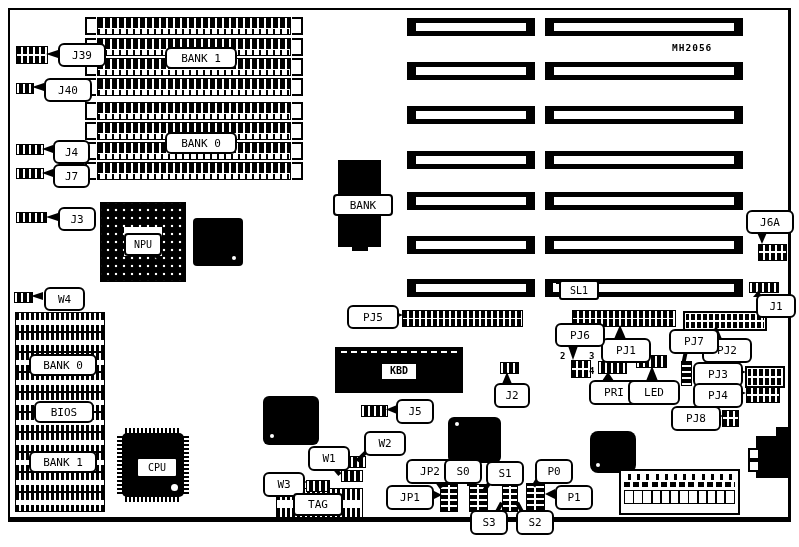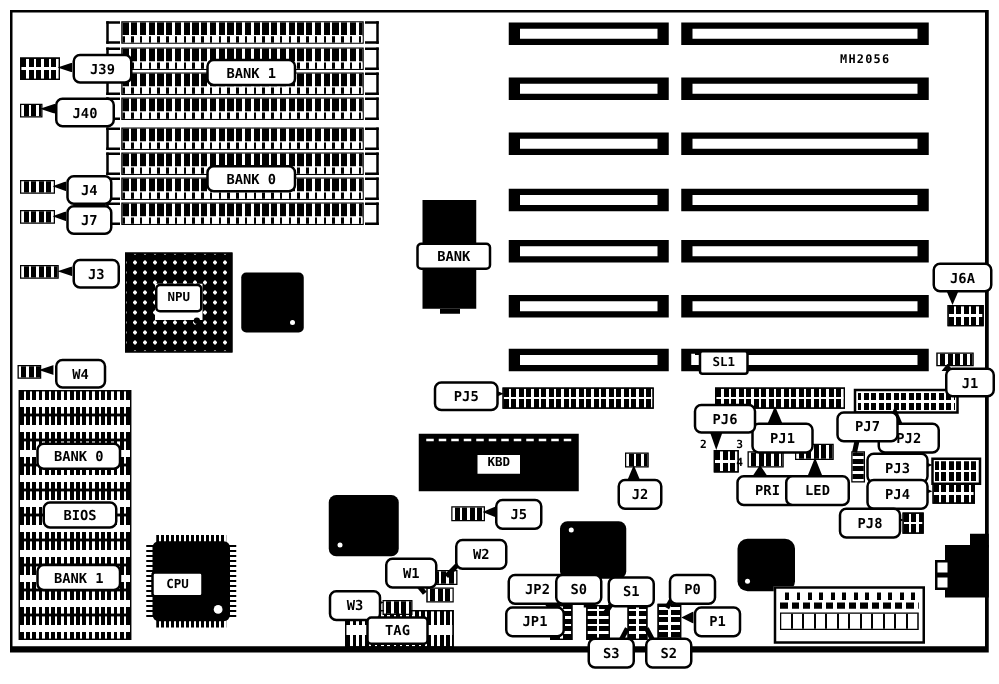--- a/index.html
+++ b/index.html
@@ -2,21 +2,21 @@
 <html><head>
 <meta charset="utf-8">
 <style>
   html,body{margin:0;padding:0;background:#fff}
   .stage{position:relative;width:799px;height:547px;background:#fff;overflow:hidden;
          font-family:"DejaVu Sans Mono",monospace;color:#000}
   .outline{position:absolute;left:8px;top:8px;width:778px;height:507px;
            border:2px solid #000;border-right-width:3px;border-bottom-width:5px;z-index:0}
   
   .co{position:absolute;background:#fff;border:2px solid #000;border-radius:6px;
-      font-weight:bold;font-size:11px;line-height:15px;text-align:center;z-index:6;
+      font-weight:normal;font-size:11px;line-height:15px;text-align:center;z-index:6;
       display:flex;align-items:center;justify-content:center;padding:0 2px;white-space:nowrap}
   .co.sm{font-size:10px;border-radius:4px}
   
   .jmp{position:absolute;border:1px solid #000;z-index:2;
        background:repeating-linear-gradient(90deg,#fff 0 2px,#000 2px 6px)}
   .vjmp{position:absolute;border:1px solid #000;z-index:2;
        background:repeating-linear-gradient(0deg,#fff 0 2px,#000 2px 6px)}
   
   .blk{position:absolute;border:1px solid #000;z-index:2;background:
        linear-gradient(0deg,transparent calc(50% - 1px),#fff calc(50% - 1px) calc(50% + 1px),transparent calc(50% + 1px)),
@@ -51,21 +51,21 @@
   .tri-r{clip-path:polygon(0 0,100% 50%,0 100%)}
   .tri-l{clip-path:polygon(100% 0,0 50%,100% 100%)}
   .tri-u{clip-path:polygon(0 100%,50% 0,100% 100%)}
   .tri-d{clip-path:polygon(0 0,100% 0,50% 100%)}
   .num{position:absolute;font-size:9px;font-weight:bold;z-index:6;line-height:9px}
   .txt{position:absolute;font-weight:bold;z-index:3}
   .lblp{position:absolute;background:#fff;font-weight:bold;text-align:center;z-index:3;
         font-size:10px;line-height:14px}
   .npu{position:absolute;border:1px solid #000;z-index:1;
        background:radial-gradient(#fff 1.3px,transparent 1.6px) ,#000;background-size:8px 8px;background-position:3px 3px;background-color:#000}
-  .npu-core{position:absolute;background:#fff;z-index:2;display:flex;align-items:flex-start;justify-content:center}
+  .npu-core{position:absolute;background:#fff;z-index:2;display:flex;align-items:flex-end;justify-content:center}
   .fr{position:absolute;z-index:1}
   .frh{background:repeating-linear-gradient(90deg,#000 0 2px,transparent 2px 4px)}
   .frv{background:repeating-linear-gradient(0deg,#000 0 2px,transparent 2px 4px)}
   .pwr{position:absolute;border:2px solid #000;background:#fff;z-index:2}
   .pwr .r1{position:absolute;left:4px;right:4px;top:3px;height:6px;
            background:repeating-linear-gradient(90deg,transparent 0 3px,#000 3px 6px,transparent 6px 9.2px)}
   .pwr .r2{position:absolute;left:3px;right:3px;top:11px;height:5px;
            background:repeating-linear-gradient(90deg,#000 0 6px,transparent 6px 9.2px)}
   .pwr .r3{position:absolute;left:3px;right:3px;top:19px;height:12px;border:1px solid #000;
            background:repeating-linear-gradient(90deg,transparent 0 7.5px,#000 7.5px 9.2px)}
@@ -304,21 +304,21 @@
   <div class="st" style="left:334px;top:464px;width:4px;height:12px;transform:rotate(-40deg)"></div>
   <div class="jmp" style="left:341px;top:470px;width:20px;height:10px"></div>
   <div class="co" style="left:263px;top:472px;width:34px;height:21px">W3</div>
   <div class="st tri-r" style="left:296px;top:477px;width:11px;height:10px"></div>
   <div class="jmp" style="left:306px;top:480px;width:22px;height:10px"></div>
   <div class="dip" style="left:276px;top:488px;width:85px;height:28px"></div>
   <div class="co" style="left:293px;top:493px;width:42px;height:19px;border-radius:4px">TAG</div>
 
   <div class="co" style="left:406px;top:459px;width:40px;height:21px">JP2</div>
   <div class="st" style="left:436px;top:477px;width:4px;height:12px;transform:rotate(-35deg)"></div>
-  <div class="co" style="left:404px;top:485px;width:40px;height:21px">JP1</div>
+  <div class="co" style="left:386px;top:485px;width:40px;height:21px">JP1</div>
   <div class="st tri-r" style="left:432px;top:490px;width:10px;height:10px"></div>
   <div class="vblk" style="left:440px;top:484px;width:16px;height:26px"></div>
 
   <div class="co" style="left:444px;top:459px;width:30px;height:21px">S0</div>
   <div class="st" style="left:467px;top:478px;width:4px;height:8px"></div>
   <div class="co" style="left:486px;top:461px;width:30px;height:21px">S1</div>
   <div class="st" style="left:486px;top:479px;width:4px;height:12px;transform:rotate(35deg)"></div>
   <div class="vblk" style="left:469px;top:484px;width:17px;height:26px"></div>
 
   <div class="vblk" style="left:502px;top:484px;width:14px;height:26px"></div>
@@ -358,16 +358,16 @@
   <div class="co" style="left:34px;top:401px;width:52px;height:18px">BIOS</div>
   <div class="co" style="left:29px;top:451px;width:60px;height:18px">BANK 1</div>
 
   <div style="position:absolute;left:117px;top:428px;width:72px;height:74px;z-index:1">
     <span class="fr frh" style="left:8px;right:8px;top:0;height:6px"></span>
     <span class="fr frh" style="left:8px;right:8px;bottom:0;height:6px"></span>
     <span class="fr frv" style="top:8px;bottom:8px;left:0;width:6px"></span>
     <span class="fr frv" style="top:8px;bottom:8px;right:0;width:6px"></span>
     <span class="chip" style="left:5px;top:5px;right:5px;bottom:5px;border-radius:5px"></span>
     <span class="dot" style="right:11px;bottom:11px;width:7px;height:7px;z-index:2"></span>
-    <span class="co sm" style="left:4px;top:29px;width:34px;height:17px;border-radius:3px">CPU</span>
+    <span class="co sm" style="left:19px;top:29px;width:34px;height:17px;border-radius:3px">CPU</span>
   </div>
 
 </div>
 
 </body></html>

